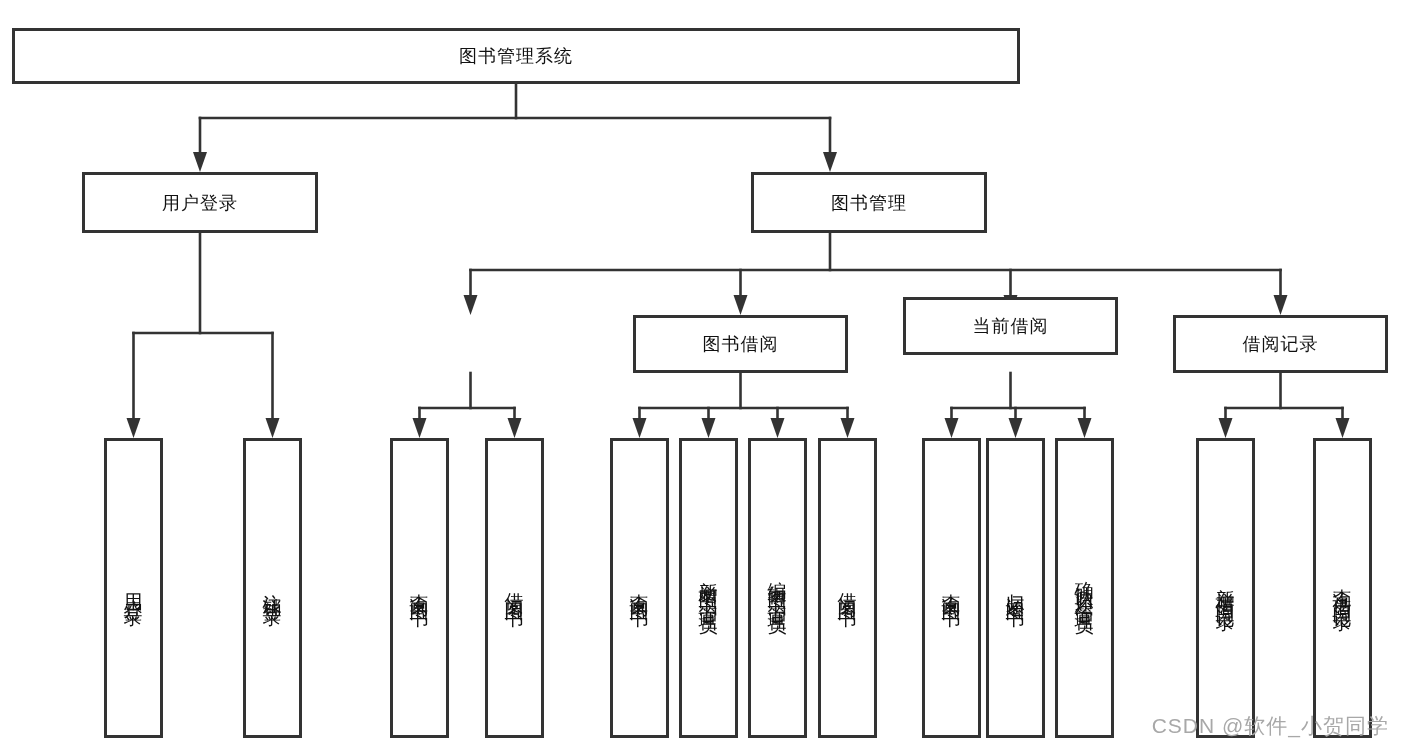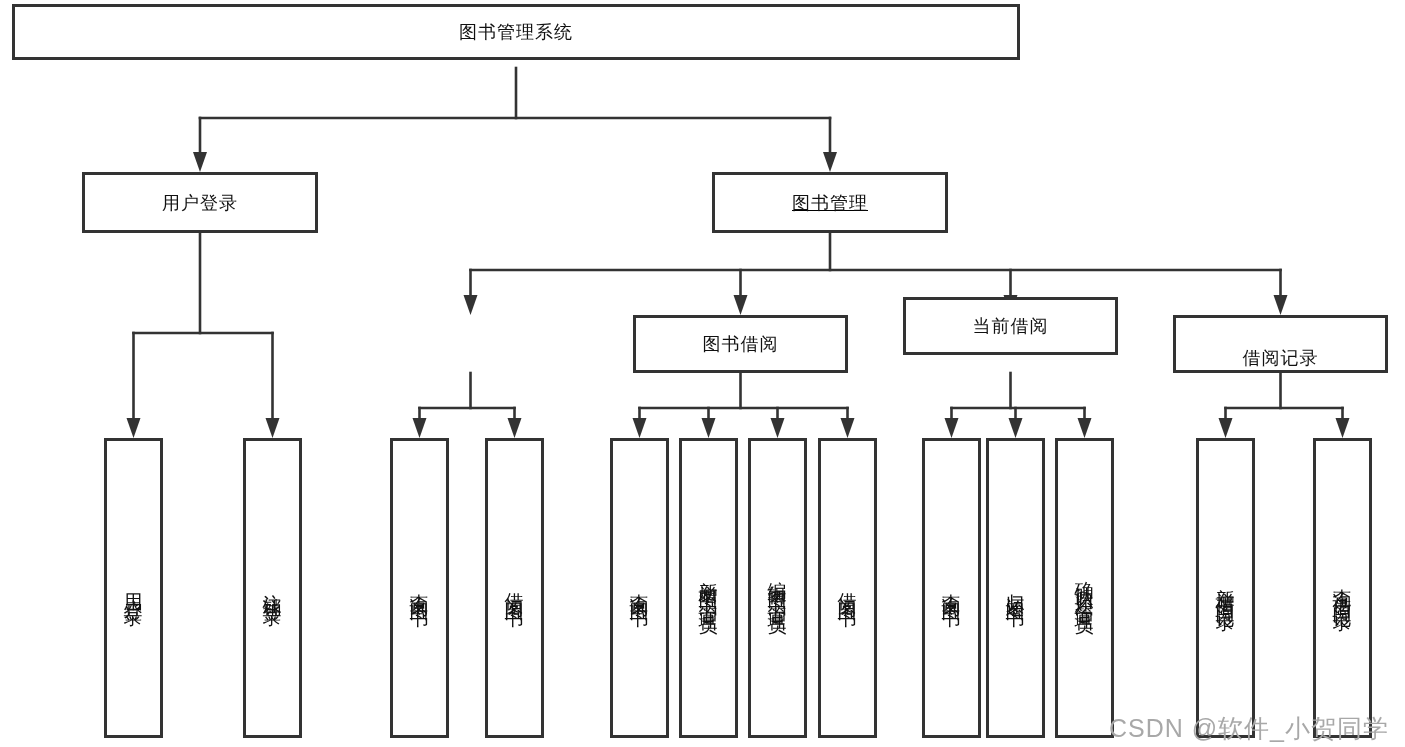--- a/index.html
+++ b/index.html
@@ -15,21 +15,21 @@
   }
   .box span{
     color:var(--text,#111);font-size:18px;letter-spacing:1px;white-space:nowrap;
   }
   .box.v span{
     writing-mode:vertical-rl;text-orientation:mixed;
     font-size:19px;letter-spacing:5px;line-height:1;
   }
   #watermark{
     position:absolute;right:16px;top:712px;z-index:3;
-    color:var(--wm,#a8a8a8);font-size:25px;letter-spacing:1px;white-space:nowrap;
+    color:var(--wm,#a8a8a8);font-size:21px;letter-spacing:1px;white-space:nowrap;
   }
 </style>
 </head>
 <body>
 
 <div id="stage" style="--border: #333333; --text: #111111; --wm: #a8a8a8; --bg: #ffffff;">
   <svg id="connectors" width="1405" height="747" viewBox="0 0 1405 747">
       <line x1="516" y1="68" x2="516" y2="118" stroke="#333333" stroke-width="2.6" stroke-linecap="square"></line>
       <line x1="200" y1="118" x2="830" y2="118" stroke="#333333" stroke-width="2.6" stroke-linecap="square"></line>
       <line x1="200" y1="118" x2="200" y2="158" stroke="#333333" stroke-width="2.6" stroke-linecap="square"></line>
@@ -77,33 +77,33 @@
       <line x1="1280.5" y1="270" x2="1280.5" y2="301" stroke="#333333" stroke-width="2.6" stroke-linecap="square"></line>
       <polygon points="1280.5,315 1273.5,295 1287.5,295" fill="#333333"></polygon>
       <line x1="1280.5" y1="373" x2="1280.5" y2="408" stroke="#333333" stroke-width="2.6" stroke-linecap="square"></line>
       <line x1="1225.5" y1="408" x2="1342.5" y2="408" stroke="#333333" stroke-width="2.6" stroke-linecap="square"></line>
       <line x1="1225.5" y1="408" x2="1225.5" y2="424" stroke="#333333" stroke-width="2.6" stroke-linecap="square"></line>
       <polygon points="1225.5,438 1218.5,418 1232.5,418" fill="#333333"></polygon>
       <line x1="1342.5" y1="408" x2="1342.5" y2="424" stroke="#333333" stroke-width="2.6" stroke-linecap="square"></line>
       <polygon points="1342.5,438 1335.5,418 1349.5,418" fill="#333333"></polygon>
     </svg>
   <div id="nodes">
-      <div class="box" style="left: 12px; top: 4px; width: 1008px; height: 56px;">
+      <div class="box" style="left: 12px; top: 28px; width: 1008px; height: 56px;">
         <span>图书管理系统</span>
       </div>
       <div class="box" style="left: 82px; top: 172px; width: 236px; height: 61px;">
         <span>用户登录</span>
       </div>
       <div class="box v" style="left: 104px; top: 438px; width: 59px; height: 300px;">
         <span>用户登录</span>
       </div>
       <div class="box v" style="left: 243px; top: 438px; width: 59px; height: 300px;">
         <span>注销登录</span>
       </div>
-      <div class="box" style="left: 712px; top: 172px; width: 236px; height: 61px; text-decoration: underline;">
+      <div class="box" style="left: 751px; top: 172px; width: 236px; height: 61px;">
         <span>图书管理</span>
       </div>
       <div class="box v" style="left: 390px; top: 438px; width: 59px; height: 300px;">
         <span>查询图书</span>
       </div>
       <div class="box v" style="left: 485px; top: 438px; width: 59px; height: 300px;">
         <span>借阅图书</span>
       </div>
       <div class="box" style="left: 633px; top: 315px; width: 215px; height: 58px;">
         <span>图书借阅</span>
@@ -125,21 +125,21 @@
       </div>
       <div class="box v" style="left: 922px; top: 438px; width: 59px; height: 300px;">
         <span>查询图书</span>
       </div>
       <div class="box v" style="left: 986px; top: 438px; width: 59px; height: 300px;">
         <span>归还图书</span>
       </div>
       <div class="box v" style="left: 1055px; top: 438px; width: 59px; height: 300px;">
         <span>确认归还（管理员）</span>
       </div>
-      <div class="box" style="left: 1173px; top: 315px; width: 215px; height: 58px; align-items: flex-end;">
+      <div class="box" style="left: 1173px; top: 315px; width: 215px; height: 58px;">
         <span>借阅记录</span>
       </div>
       <div class="box v" style="left: 1196px; top: 438px; width: 59px; height: 300px;">
         <span>新增借阅记录</span>
       </div>
       <div class="box v" style="left: 1313px; top: 438px; width: 59px; height: 300px;">
         <span>查询借阅记录</span>
       </div>
     </div>
   <div id="watermark">CSDN @软件_小贺同学</div>

